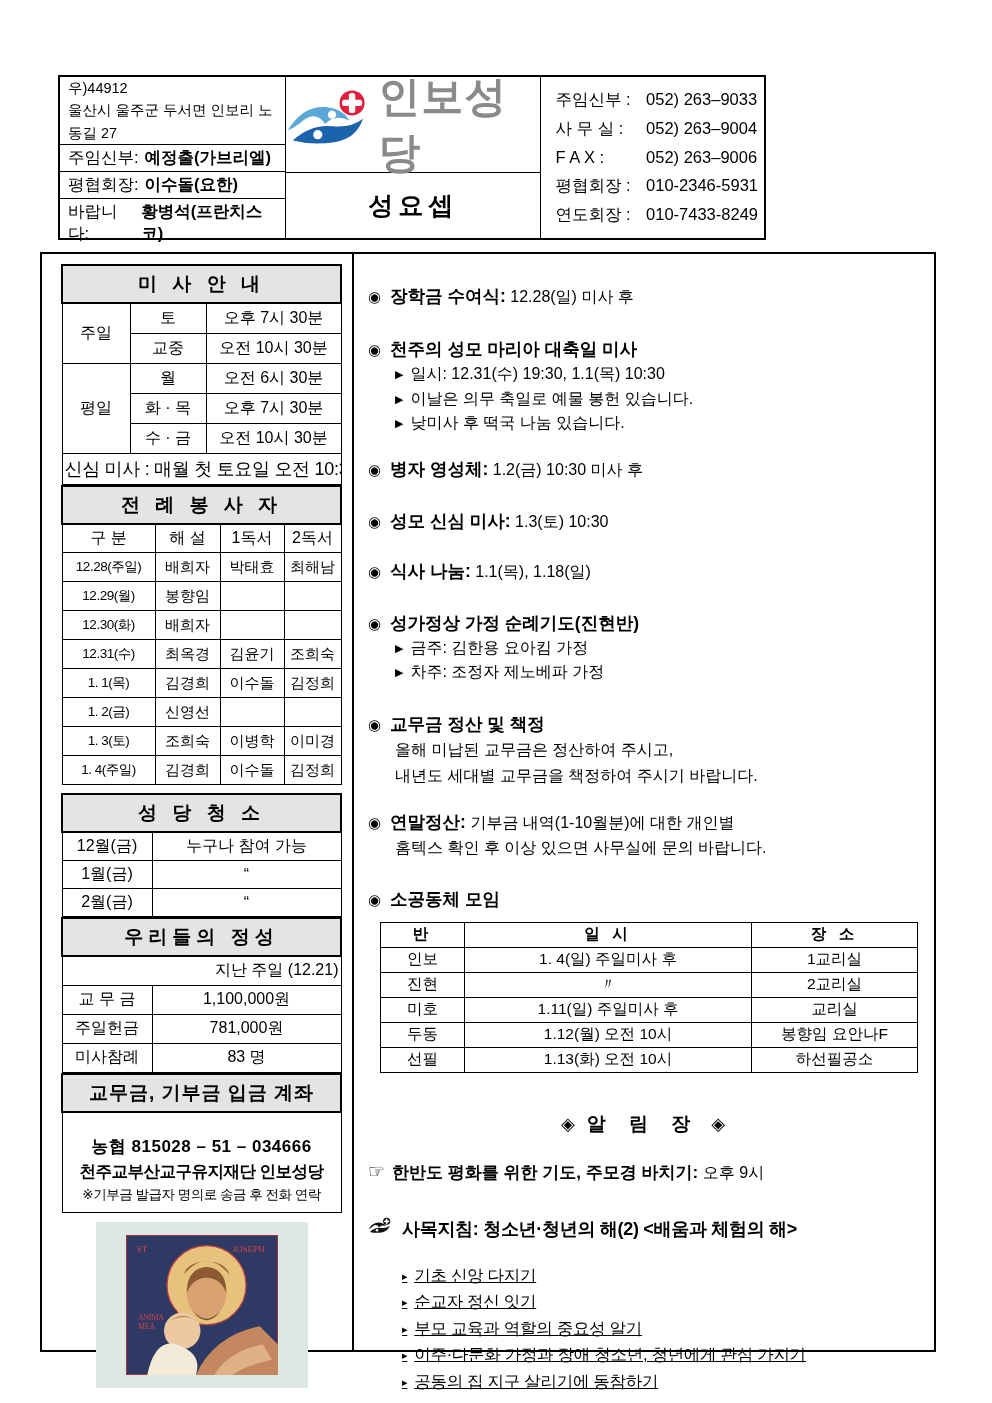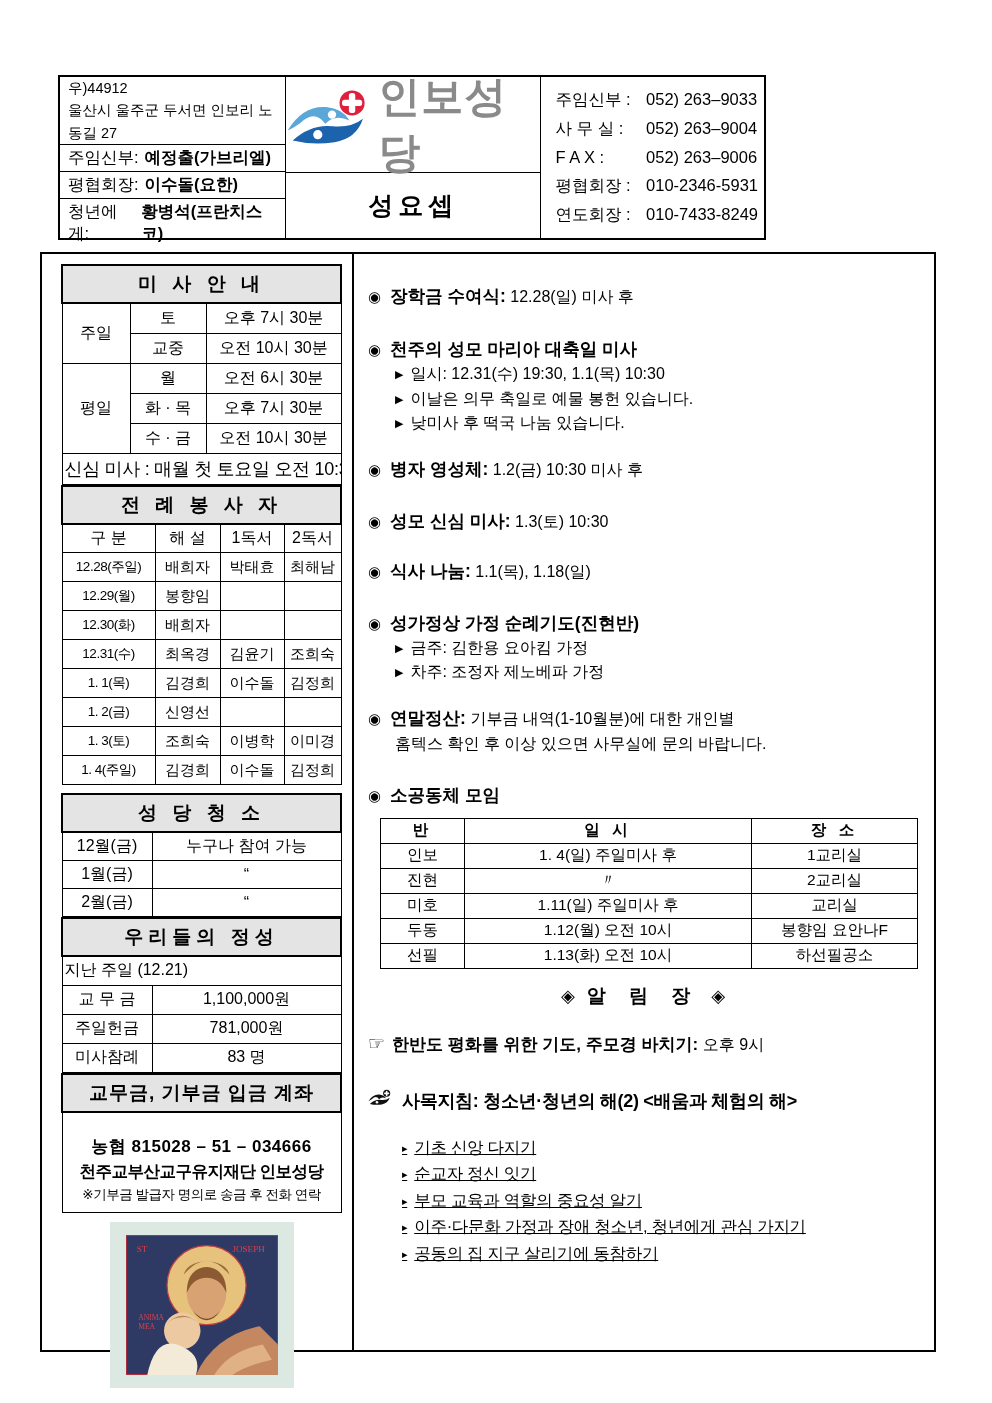--- a/index.html
+++ b/index.html
@@ -39,28 +39,28 @@
   th,td { border:1px solid #000; text-align:center; padding:3px 2px; font-size:16px; overflow:hidden; white-space:nowrap; }
   th.band { background:#e4e4e4; border:2px solid #000; font-size:19px; font-weight:bold;
     letter-spacing:5px; padding:5px 0; }
   .mass-tbl td { height:30px; }
   .mass-tbl .note-cell { font-size:18px; letter-spacing:-0.3px; height:27px; }
   .lit-tbl td, .lit-tbl th.colhead { height:29px; font-size:15px; }
   .lit-tbl th.colhead { background:#fff; font-weight:normal; font-size:16px; }
   .lit-tbl td.datec { font-size:13.5px; letter-spacing:-0.5px; }
   .clean-tbl td { height:28px; }
   .off-tbl td { height:29px; }
-  .off-tbl .period-cell { text-align:left; }
+  .off-tbl .period-cell { text-align:right; }
   .acct-tbl td.acct-body { white-space:normal; padding:22px 2px 8px; height:auto; }
   .acct-line1 { font-size:17px; font-weight:bold; letter-spacing:0.5px; }
   .acct-line2 { font-size:16.5px; font-weight:bold; letter-spacing:-0.5px; margin-top:3px; }
   .acct-line3 { font-size:13.5px; letter-spacing:-0.5px; margin-top:3px; }
   .sec-gap { margin-top:8px; }
 
-  .icon-frame { width:184px; height:166px; margin:9px auto 0; background:#dce8e2;
+  .icon-frame { width:212px; height:166px; margin:9px auto 0; background:#dce8e2;
     display:flex; align-items:center; justify-content:center; }
 
   
   .ann { line-height:24px; }
   .ann .bullet { font-size:15px; margin-right:9px; }
   .ann .ttl { font-weight:bold; font-size:17.5px;margin-top:12px; }
   .ann .txt { font-size:16px; }
   .sub { padding-left:27px; line-height:24.5px; }
   .sub .arr { font-size:11px; margin-right:7px; vertical-align:1px; }
   .bodyline { padding-left:27px; line-height:26px; font-size:16px; }
@@ -90,21 +90,21 @@
     </div>
     <div class="h-row staff">
       <span class="lab">주임신부:</span>
       <span class="val">예정출(가브리엘)</span>
     </div>
     <div class="h-row staff">
       <span class="lab">평협회장:</span>
       <span class="val">이수돌(요한)</span>
     </div>
     <div class="h-row staff">
-      <span class="lab">청년에게:</span>
+      <span class="lab">바랍니다:</span>
       <span class="val">황병석(프란치스코)</span>
     </div>
   </div>
 
   <div class="h-col2">
     <div class="h-logo-row">
       <span>
         <svg width="92" height="74" viewBox="0 0 110 86">
           <circle cx="79" cy="19" r="15" fill="#e01f3d"></circle>
           <rect x="75.2" y="7" width="7.6" height="24" rx="3" fill="#fff"></rect>
@@ -369,20 +369,25 @@
       <span class="bullet">◉</span><span class="ttl">식사 나눔:</span>
       <span class="txt">1.1(목), 1.18(일)</span>
     </div>
 
     <div style="margin-top:27px">
       <div class="ann"><span class="bullet">◉</span><span class="ttl">성가정상 가정 순례기도(진현반)</span></div>
       <div class="sub"><span class="arr">▶</span><span>금주: 김한용 요아킴 가정</span></div>
       <div class="sub"><span class="arr">▶</span><span>차주: 조정자 제노베파 가정</span></div>
     </div>
 
+    <div style="margin-top:27px">
+      <div class="ann"><span class="bullet">◉</span><span class="ttl">교무금 정산 및 책정</span></div>
+      <div class="bodyline">올해 미납된 교무금은 정산하여 주시고,</div>
+      <div class="bodyline">내년도 세대별 교무금을 책정하여 주시기 바랍니다.</div>
+    </div>
 
     <div style="margin-top:21px">
       <div class="ann"><span class="bullet">◉</span><span class="ttl">연말정산:</span>
       <span class="txt">기부금 내역(1-10월분)에 대한 개인별</span></div>
       <div class="bodyline">홈텍스 확인 후 이상 있으면 사무실에 문의 바랍니다.</div>
     </div>
 
     <div class="ann" style="margin-top:26px">
       <span class="bullet">◉</span><span class="ttl">소공동체 모임</span>
     </div>
@@ -420,21 +425,21 @@
         <td>봉향임 요안나F</td>
       </tr>
       <tr>
         <td>선필</td>
         <td>1.13(화) 오전 10시</td>
         <td>하선필공소</td>
       </tr>
     </tbody>
       </table>
 
-    <div class="board-title" style="margin-top:14px">
+    <div class="board-title" style="margin-top:38px">
       <span class="dia">◈</span><span>알  림  장</span><span class="dia">◈</span>
     </div>
 
     <div class="prayer-line" style="margin-top:23px">
       <span class="hand">☞</span><span class="pb">한반도 평화를 위한 기도, 주모경 바치기:</span>
       <span class="pt">오후 9시</span>
     </div>
 
     <div class="pastoral-line" style="margin-top:32px">
       <span>

